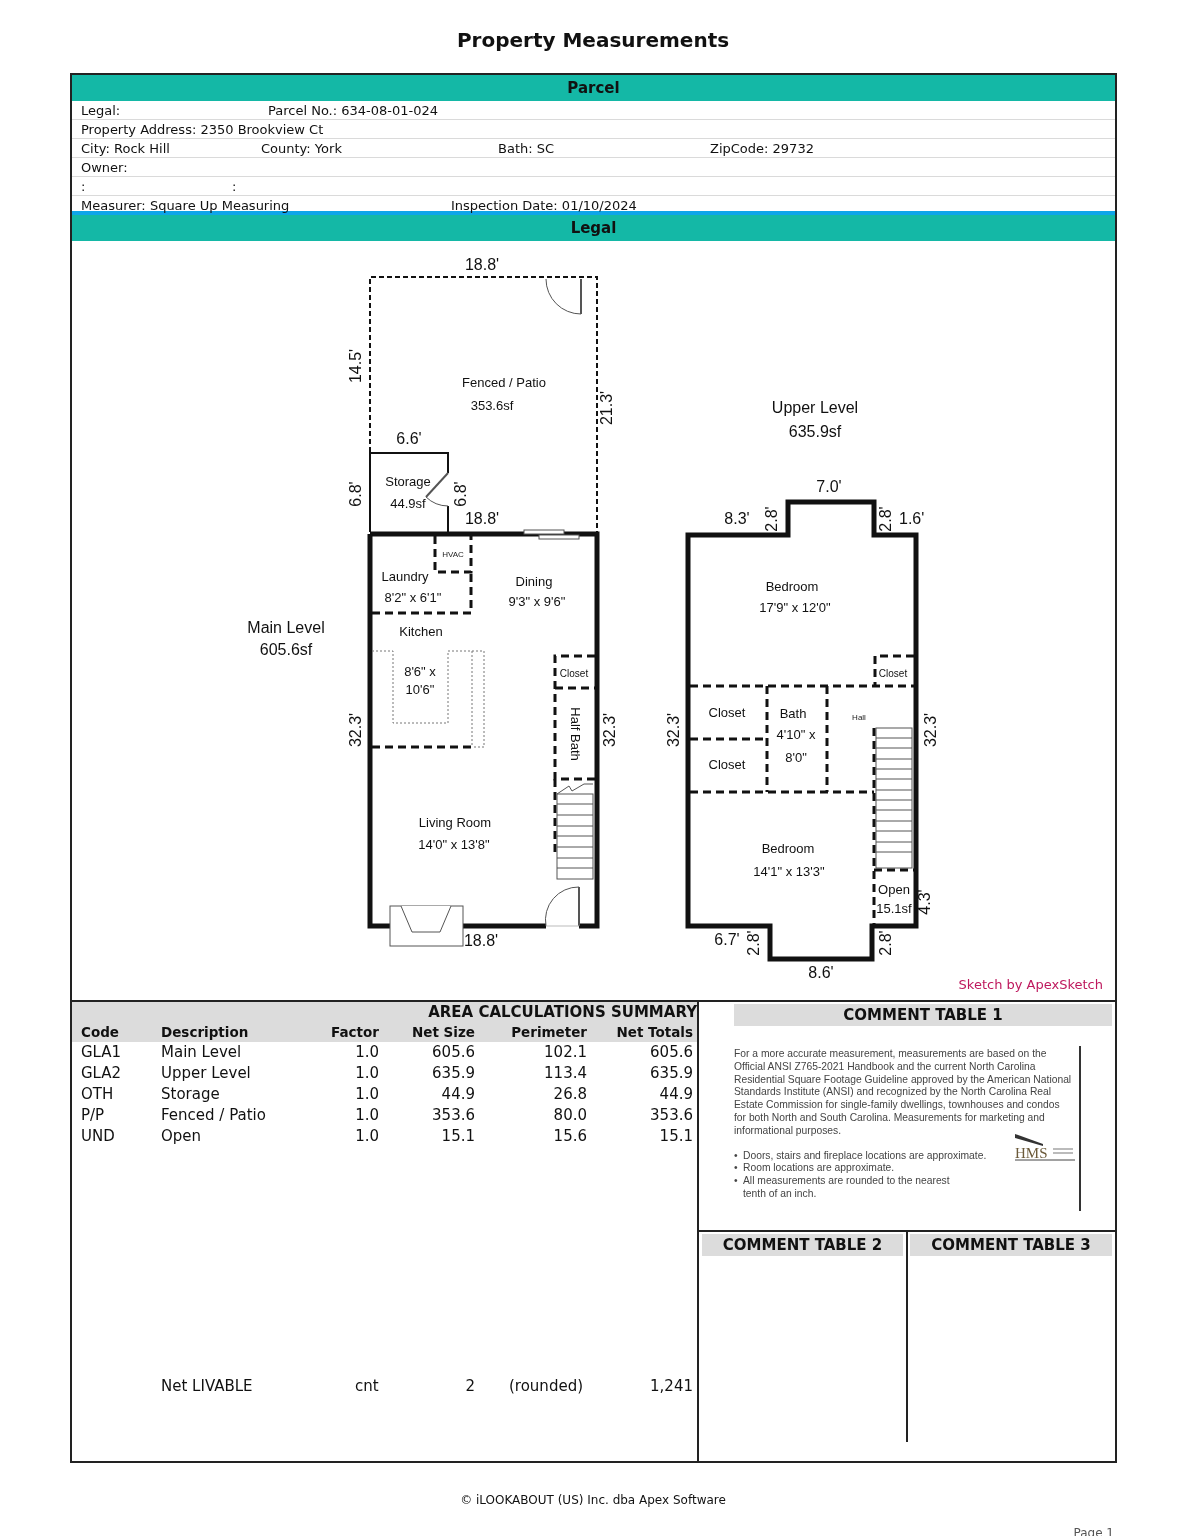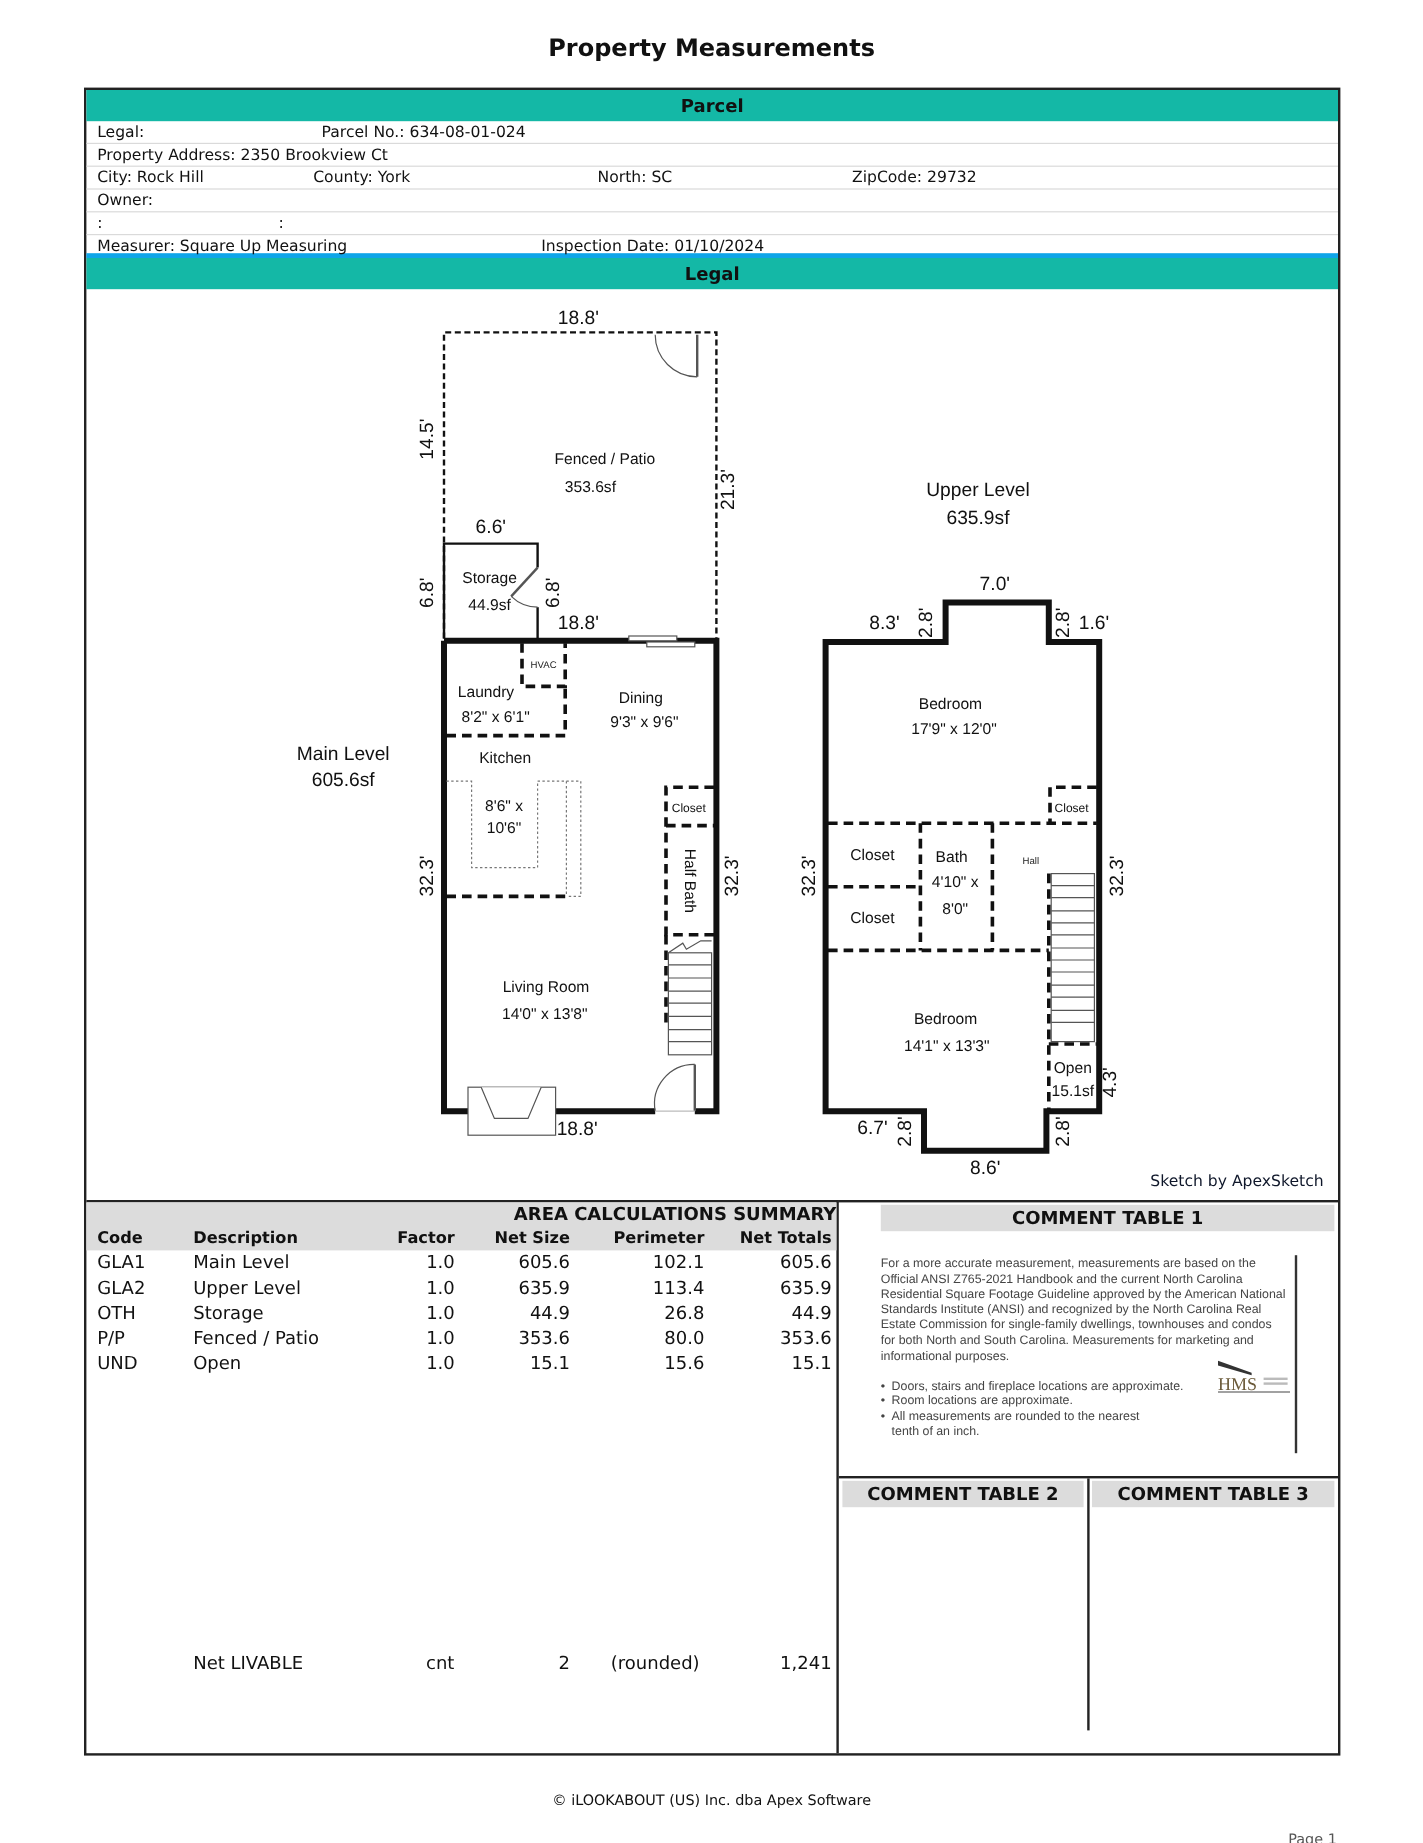--- a/index.html
+++ b/index.html
@@ -7,21 +7,21 @@
   body { font-family: "DejaVu Sans", sans-serif; color: #111; position: relative; overflow: hidden; }
   .page-title { position: absolute; left: 0; top: 28px; width: 1186px; text-align: center; font-size: 20px; font-weight: bold; }
   .frame { position: absolute; left: 70px; top: 73px; width: 1047px; height: 1390px; border: 2px solid #222; }
   .sec-head { background: #14b8a6; text-align: center; font-weight: bold; font-size: 15px; height: 26px; line-height: 26px; }
   .parcel-row { height: 19px; line-height: 19px; font-size: 13px; border-bottom: 1px solid #dadada; position: relative; padding-left: 9px; }
   .parcel-row span { position: absolute; top: 0; }
   .parcel-bottom { border-bottom: 4px solid #0ea5e9; }
   .legal-head { border-top: 0; }
   .sketch-area { position: absolute; left: 0; top: 171px; width: 1043px; height: 756px; }
   .sketch-area svg { position: absolute; left: 0; top: 0; }
-  .sketch-credit { position: absolute; right: 12px; top: 731px; font-size: 13px; color: #0f172a; }
+  .sketch-credit { position: absolute; right: 12px; top: 731px; font-size: 13px; color: #be185d; }
   .area-box { position: absolute; left: 0; top: 925px; width: 627px; height: 461px; border-top: 2px solid #222; border-right: 2px solid #222; }
   .area-head { background: #dcdcdc; height: 40px; }
   .area-title { text-align: right; font-weight: bold; font-size: 15px; height: 20px; line-height: 20px; }
   .grid-row { position: relative; height: 21px; font-size: 15px; line-height: 21px; }
   .hdr-row { height: 20px; line-height: 20px; font-size: 13.5px; font-weight: bold; }
   .c { position: absolute; top: 0; }
   .c-code { left: 9px; }
   .c-desc { left: 89px; }
   .c-factor { right: 318px; text-align: right; }
   .c-net { right: 222px; text-align: right; }
@@ -60,21 +60,21 @@
     <div class="parcel-row">
       <span style="left:9px">Legal:</span>
       <span style="left:196px">Parcel No.: 634-08-01-024</span>
     </div>
     <div class="parcel-row">
       <span style="left:9px">Property Address: 2350 Brookview Ct</span>
     </div>
     <div class="parcel-row">
       <span style="left:9px">City: Rock Hill</span>
       <span style="left:189px">County: York</span>
-      <span style="left:426px">North: SC</span>
+      <span style="left:426px">Bath: SC</span>
       <span style="left:638px">ZipCode: 29732</span>
     </div>
     <div class="parcel-row">
       <span style="left:9px">Owner:</span>
     </div>
     <div class="parcel-row">
       <span style="left:9px">:</span>
       <span style="left:160px">:</span>
     </div>
     <div class="parcel-row parcel-bottom">

